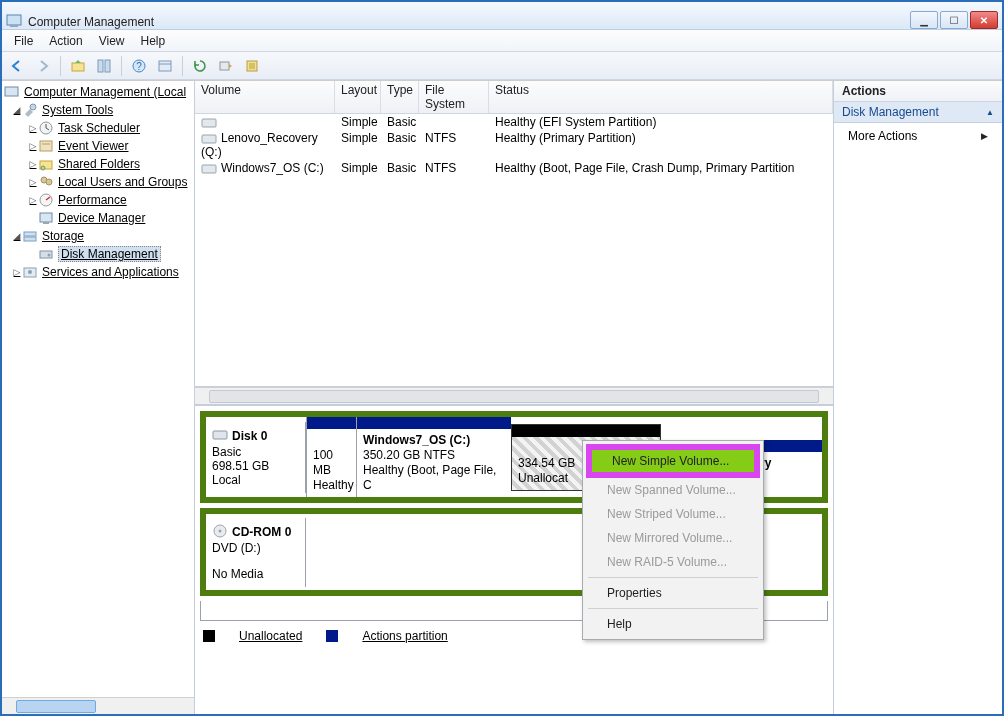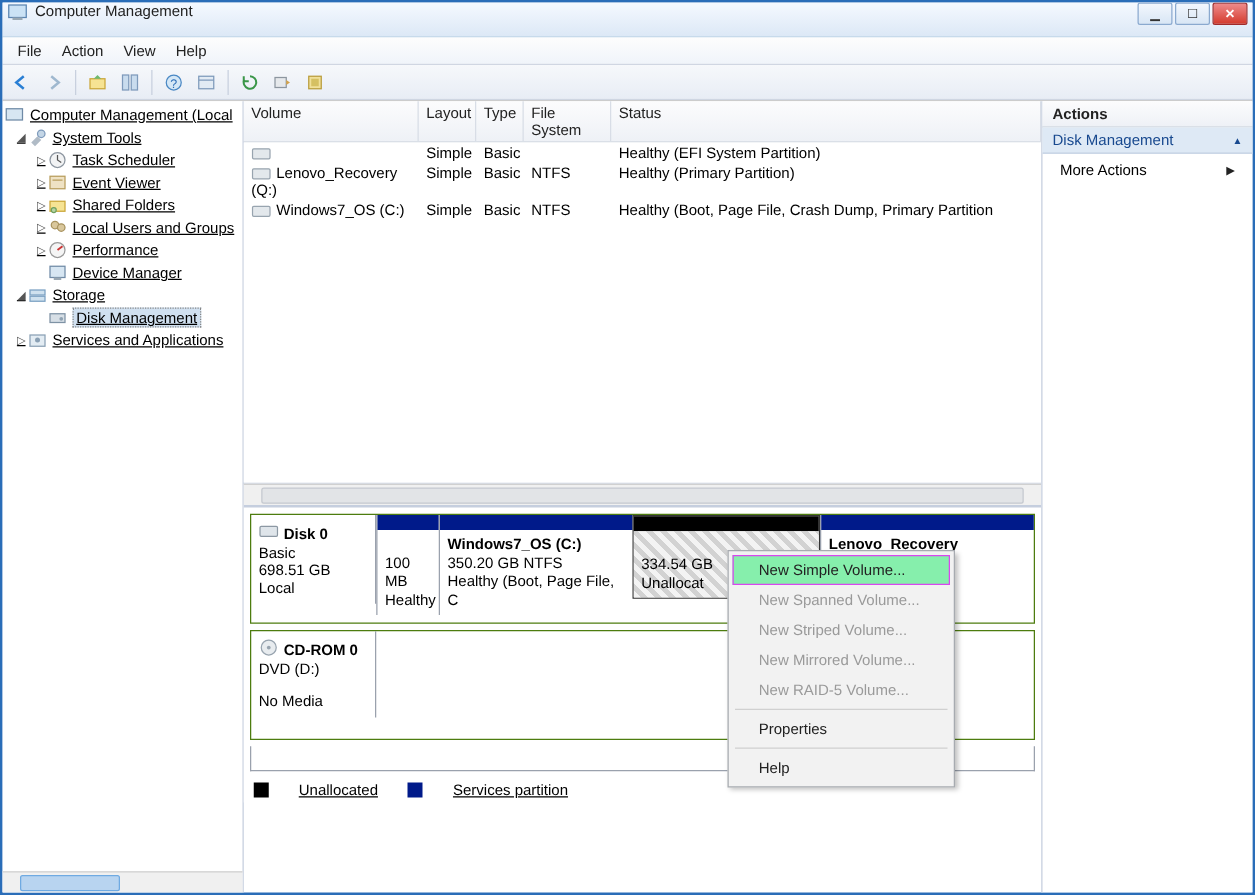--- a/index.html
+++ b/index.html
@@ -13,21 +13,21 @@
   border: 2px solid #2a6db8;
   display: flex;
   flex-direction: column;
 }
 
 .titlebar {
   height: 28px;
   background: linear-gradient(#f5f9ff,#dce8f6);
   border-bottom: 1px solid #b8cfe5;
   display: flex;
-  align-items: flex-start;
+  align-items: flex-end;
   padding: 0 4px;
 }
 .titlebar .icon { width:16px; height:16px; margin-right:6px; display:inline-flex;align-items:center;justify-content:center;}
 .titlebar .title { color:#222; }
 .titlebar .spacer { flex:1; }
 .winbtn {
   width:28px; height:18px;
   border:1px solid #8aa9cf; border-radius:2px;
   margin-left:2px;
   background:linear-gradient(#f3f7fd,#d8e6f5);
@@ -96,21 +96,21 @@
 .col-vol{width:140px;} .col-layout{width:46px;} .col-type{width:38px;} .col-fs{width:70px;} .col-status{flex:1;}
 .vicn{display:inline-block;width:16px;height:12px;margin-right:4px;vertical-align:middle;}
 .vicn svg{display:block;}
 
 
 .hscroll{height:17px;background:#f0f0f0;border-top:1px solid #d0d0d0;display:flex;align-items:center;padding:0 14px;}
 .hscroll .thumb{height:13px;flex:1;background:#e2e4e7;border:1px solid #c4c8cf;border-radius:2px;}
 
 
 .diskmap{border-top:2px solid #c5cede;background:#fff;}
-.diskrow{display:flex;align-items:flex-start;border:1px solid #4d7c0f;margin:5px;min-height:88px;}
+.diskrow{display:flex;align-items:center;border:6px solid #4d7c0f;margin:5px;min-height:88px;}
 .diskrow.cdrow{min-height:88px;}
 .diskinfo{width:100px;border-right:1px solid #9aa1ad;padding:6px;display:flex;flex-direction:column;gap:0;}
 .diskinfo .dh{font-weight:bold;display:flex;align-items:center;gap:4px;}
 .part{border-left:1px solid #9aa1ad;padding:0;display:flex;flex-direction:column;}
 .part .bar{height:12px;}
 .part .body{padding:4px 6px;flex:1;line-height:15px;}
 .bar.navy{background:#001a8a;}
 .bar.black{background:#000;}
 .unalloc{background:repeating-linear-gradient(45deg,#f3f3f3 0,#f3f3f3 4px,#d2d2d2 4px,#d2d2d2 8px);}
 .part .body b{font-weight:bold;}
@@ -124,21 +124,21 @@
 
 
 .ctx{
   position:absolute; left:582px; top:440px;
   background:#f2f2f2;border:1px solid #a7abb0;
   box-shadow:2px 2px 4px rgba(0,0,0,.25);
   padding:3px;
   width:182px;
 }
 .ctx .mi{padding:4px 8px 4px 20px;color:#222;border:1px solid transparent;}
-.ctx .mi.hl{background:#86efac;border:1px solid #d946ef;}
+.ctx .mi.hl{background:#84cc16;border:6px solid #d946ef;}
 .ctx .mi.dis{color:#9a9a9a;}
 .ctx .sep{height:1px;background:#d0d0d0;margin:3px 2px;}
 
 
 .actions{
   width:169px;border-left:1px solid #c5cede;background:#fff;display:flex;flex-direction:column;
 }
 .actions .hdr{background:linear-gradient(#fcfcfd,#eef1f6);border-bottom:1px solid #d0d6e0;padding:3px 8px;font-weight:bold;color:#222;}
 .actions .sect{background:#dee9f5;border-bottom:1px solid #c2d0e2;padding:3px 8px;color:#18498f;display:flex;align-items:center;justify-content:space-between;}
 .actions .sect::after{content:"▲";font-size:8px;color:#18498f;}
@@ -441,21 +441,21 @@
           <div>No Media</div>
         </div>
         <div style="flex:1;"></div>
       </div>
       <div class="emptyspace"></div>
 
       <div class="legend">
         <span class="sw" style="background:#000;"></span>
         <span>Unallocated</span>
         <span class="sw" style="background:#001a8a;"></span>
-        <span>Services partition</span>
+        <span>Actions partition</span>
       </div>
     </div>
   </div>
 
   <div class="actions">
     <div class="hdr">Actions</div>
     <div class="sect">
         <span>Disk Management</span>
       </div>
     <div class="item">

